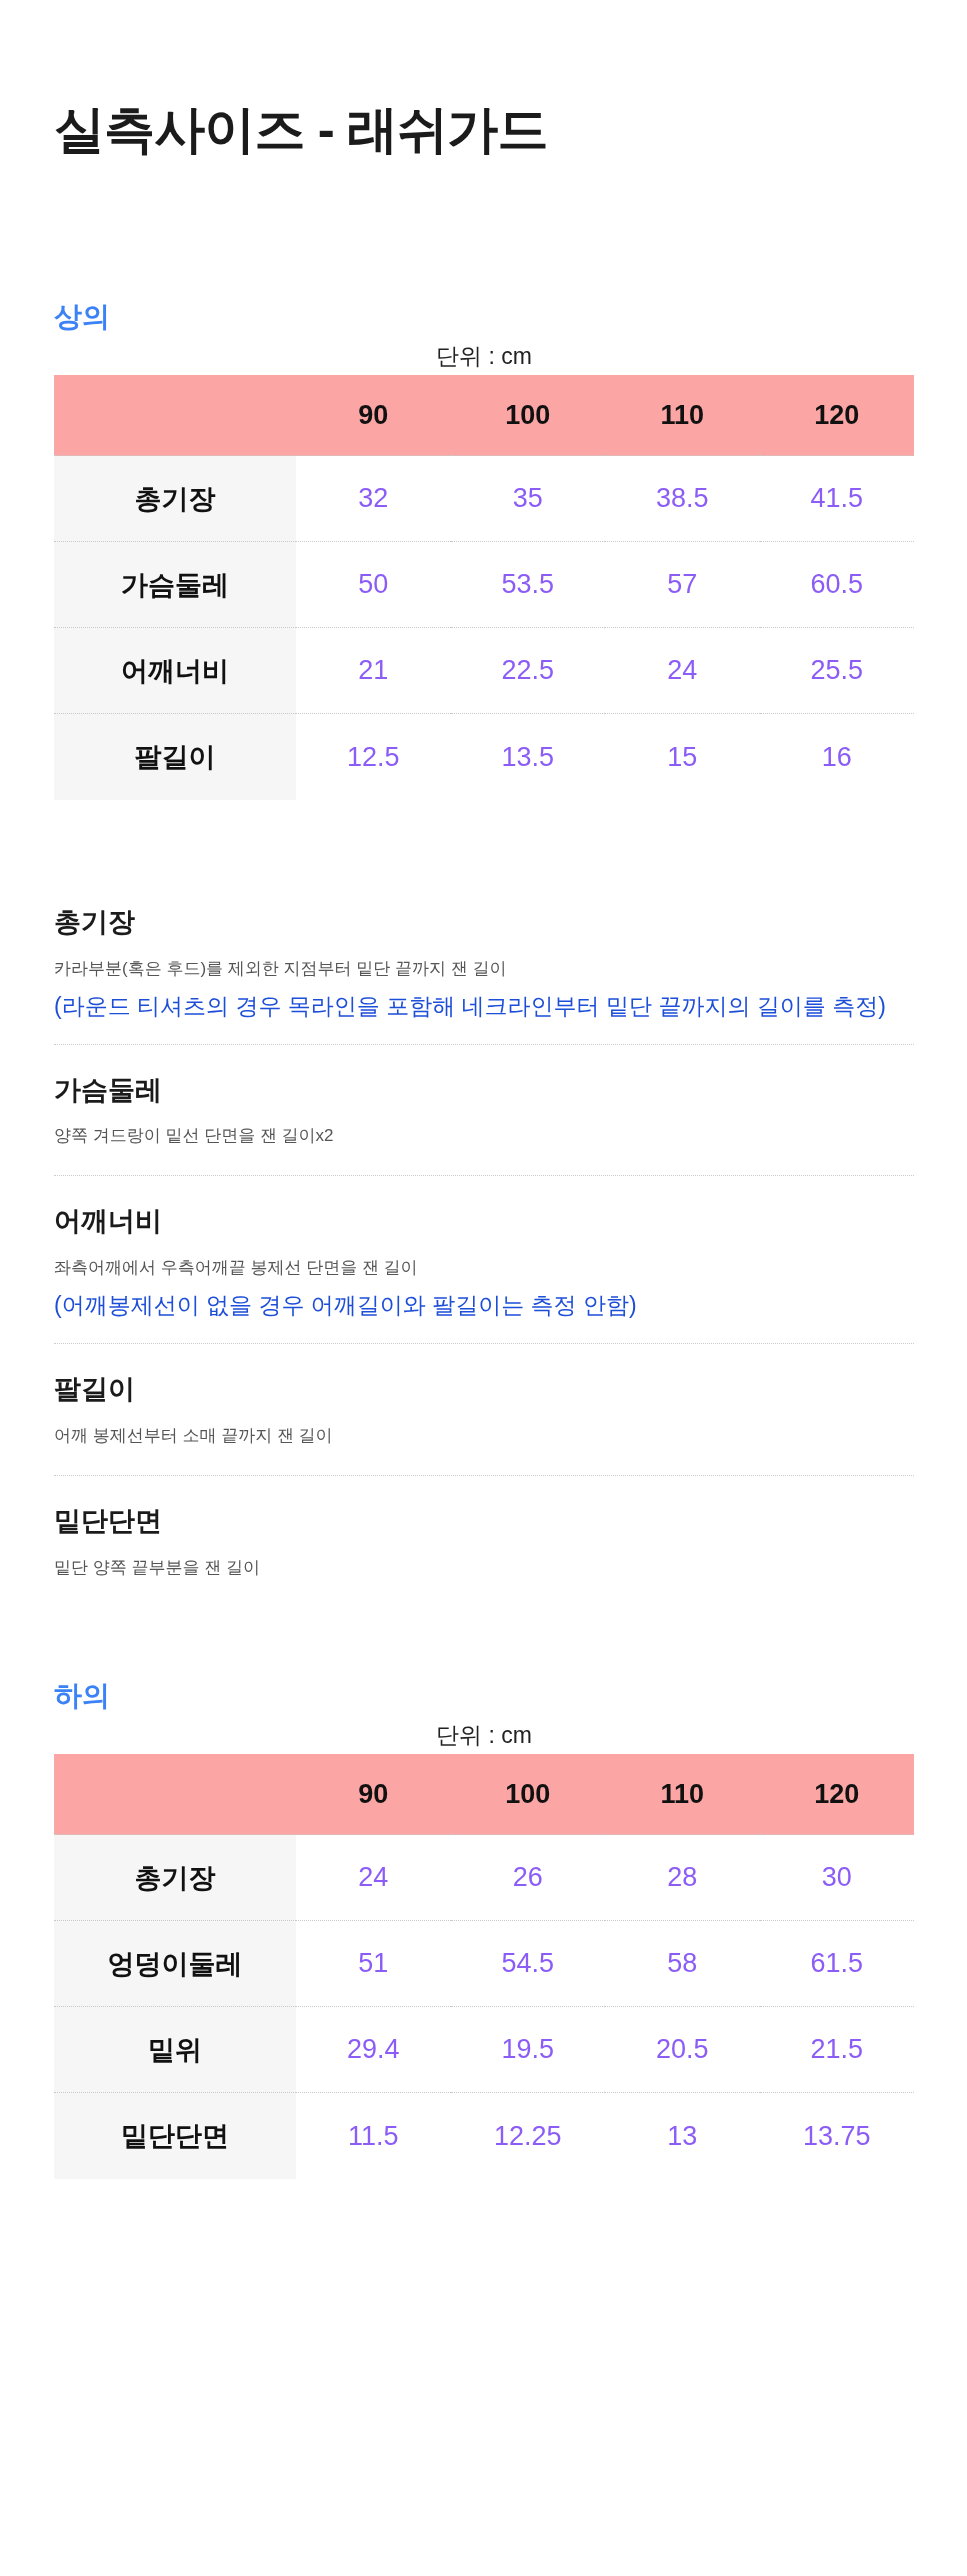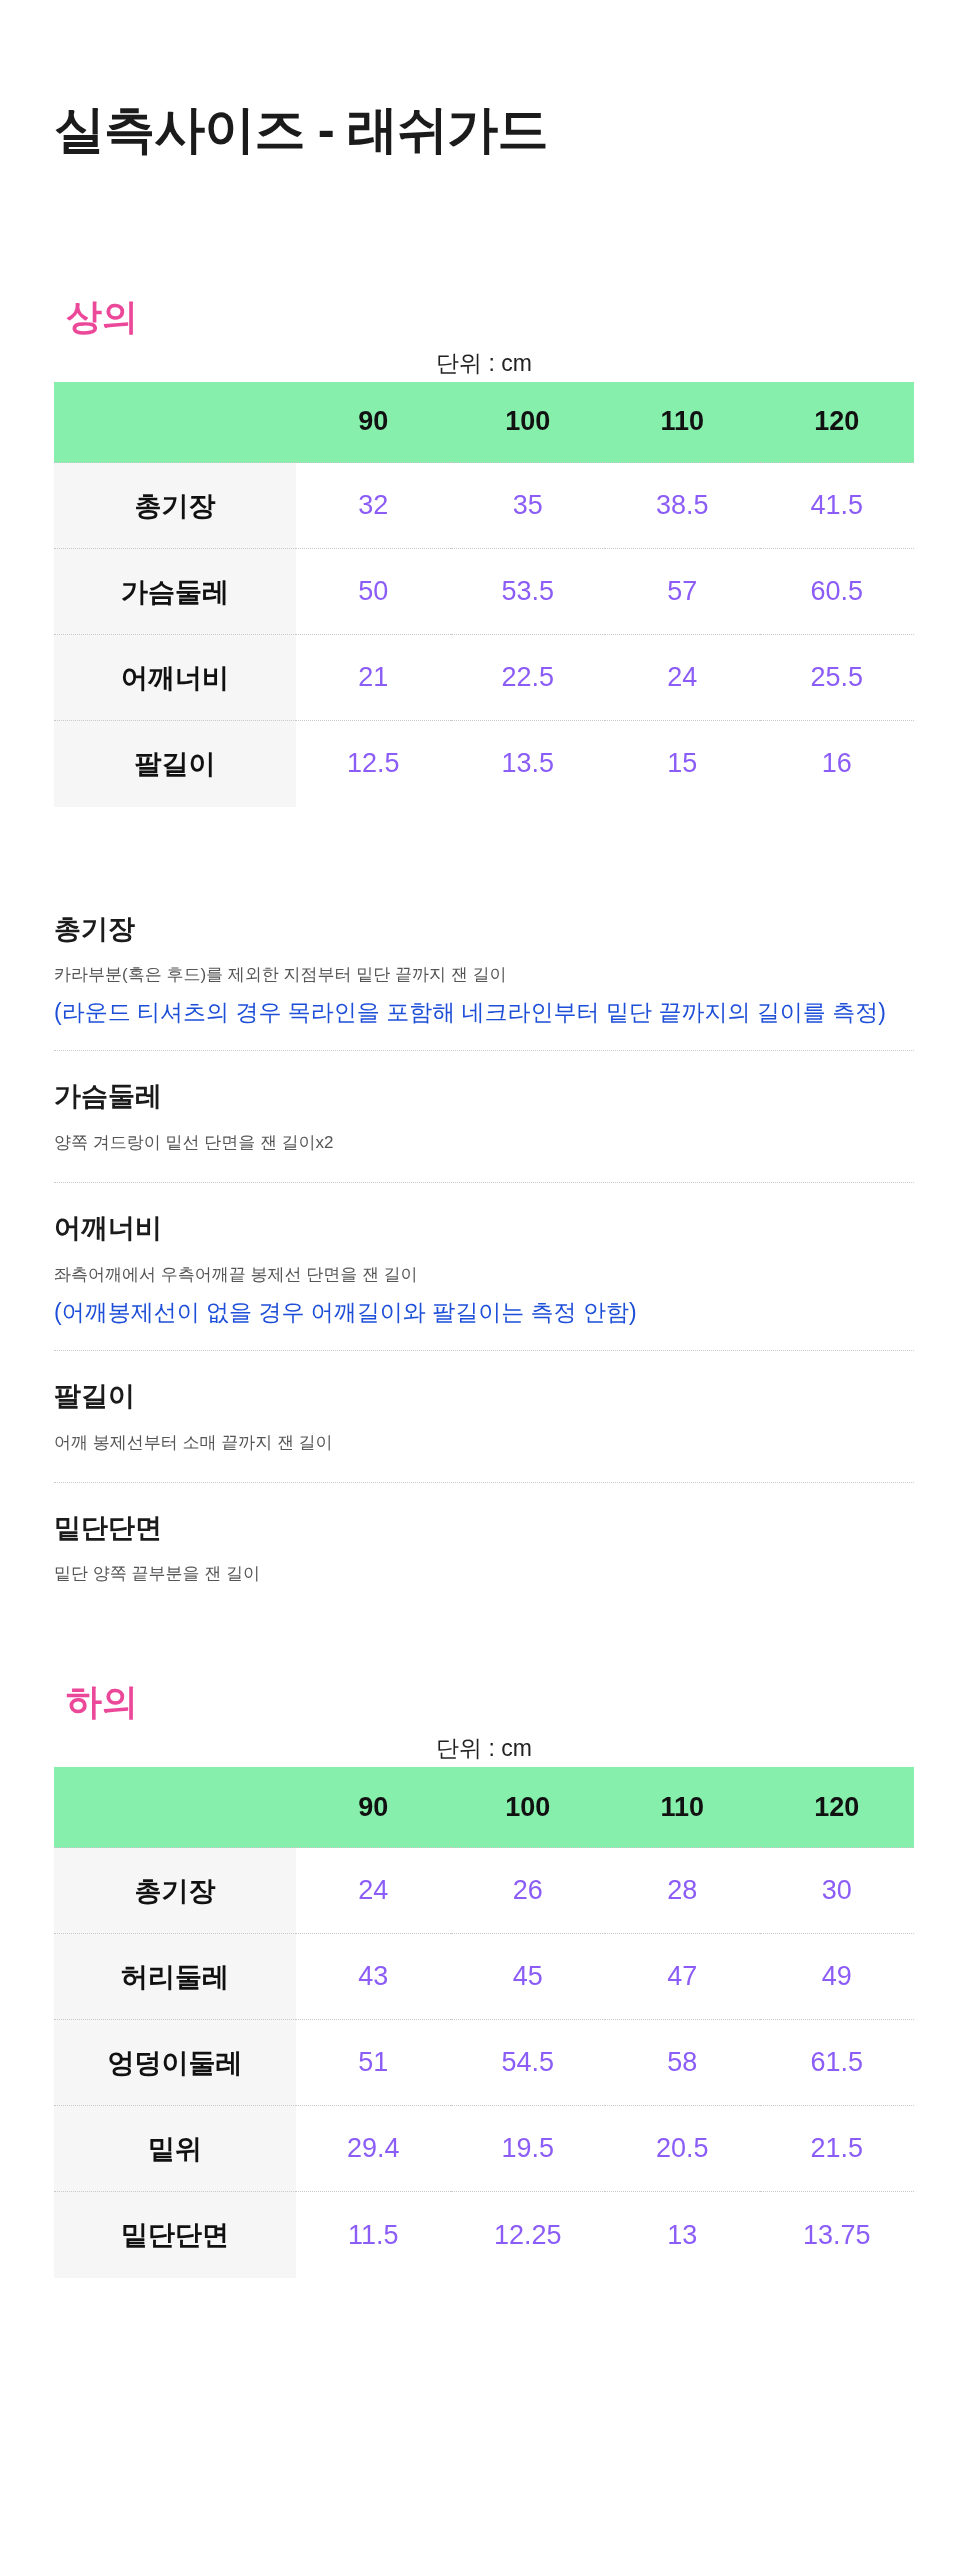--- a/index.html
+++ b/index.html
@@ -46,45 +46,45 @@
     top: 16px;
     width: 6.3px;
     height: 6.3px;
     border-radius: 50%;
     background: #333333;
   }
   .note-line { display: block; }
 
   
   .section-heading {
-    margin: 12px;
-    font-size: 36px;
+    margin: 0;
+    font-size: 28px;
     line-height: 43px;
     font-weight: 700;
-    color: #ec4899;
+    color: #3b82f6;
   }
   .tops-block .section-heading { margin-top: 135px; }
   .bottoms-block .section-heading { margin-top: 67px; }
 
   .unit-label {
     margin: 5.4px 0 4.5px 0;
     text-align: center;
     font-size: 23px;
     line-height: 27px;
     color: #222222;
   }
 
   
   .size-table {
     width: 860px;
     border-collapse: collapse;
     table-layout: fixed;
   }
   .size-table col.c-label { width: 242px; }
-  .size-table thead tr { height: 81px; background: #86efac; }
+  .size-table thead tr { height: 81px; background: #fca5a5; }
   .size-table tbody tr { height: 86px; }
   .size-table th, .size-table td {
     padding: 0;
     text-align: center;
     vertical-align: middle;
     font-size: 27px;
   }
   .size-table thead th {
     font-weight: 700;
     color: #111111;
@@ -253,27 +253,20 @@
       </thead>
       <tbody>
         <tr>
           <th>총기장</th>
           <td>24</td>
           <td>26</td>
           <td>28</td>
           <td>30</td>
         </tr>
         <tr>
-          <th>허리둘레</th>
-          <td>43</td>
-          <td>45</td>
-          <td>47</td>
-          <td>49</td>
-        </tr>
-        <tr>
           <th>엉덩이둘레</th>
           <td>51</td>
           <td>54.5</td>
           <td>58</td>
           <td>61.5</td>
         </tr>
         <tr>
           <th>밑위</th>
           <td>29.4</td>
           <td>19.5</td>

